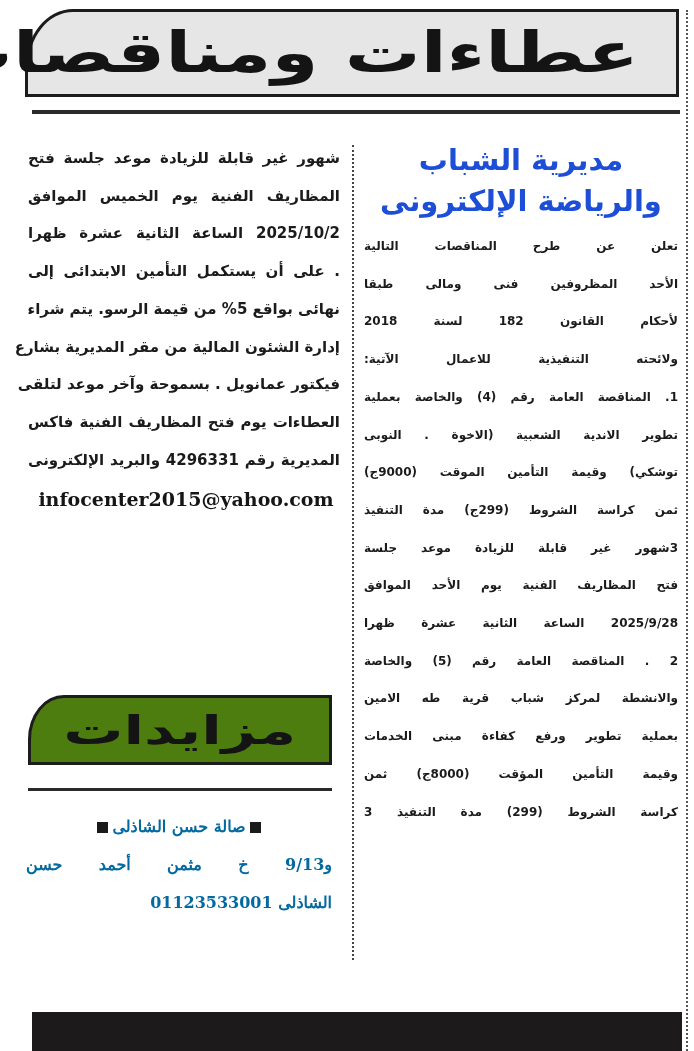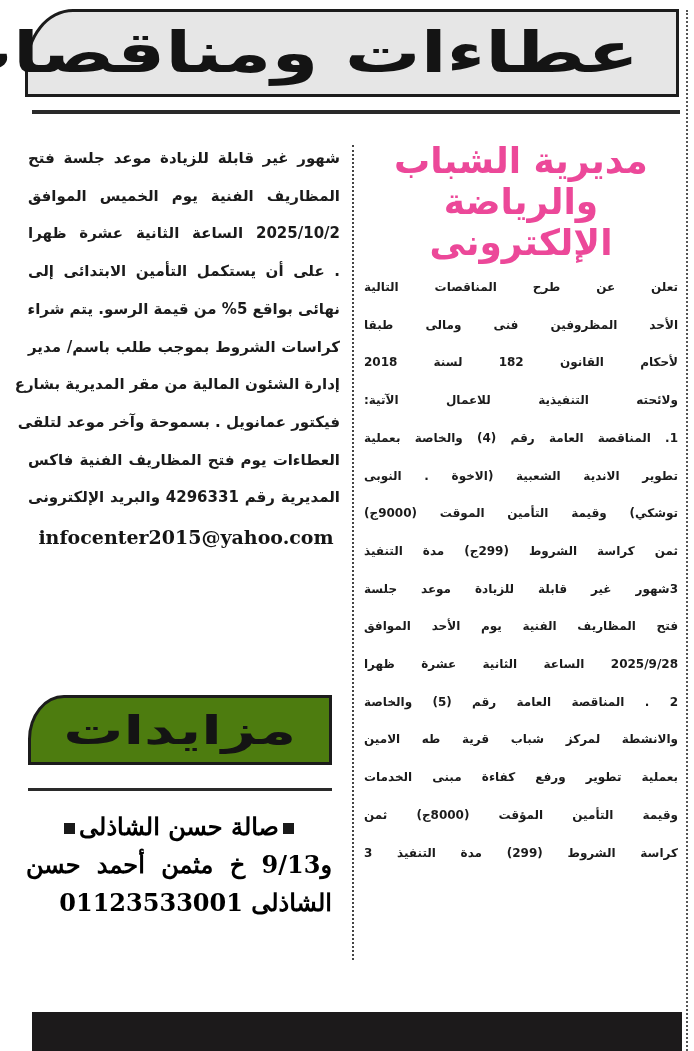--- a/index.html
+++ b/index.html
@@ -31,22 +31,22 @@
       position: absolute; left: 352px; top: 145px; width: 0; height: 815px;
       border-left: 2px dotted #444;
     }
     .col {
       position: absolute; direction: rtl; text-align: justify;
       font-family: "DejaVu Sans", sans-serif;
     }
     .col-right { left: 364px; top: 140px; width: 314px; }
     .col-left { left: 28px; top: 140px; width: 312px; }
     .org-title {
-      text-align: center; font-size: 36px; font-weight: bold; line-height: 41px;
-      margin: 0 0 6px 0; color: #ec4899;
+      text-align: center; font-size: 29px; font-weight: bold; line-height: 41px;
+      margin: 0 0 6px 0; color: #1d4ed8;
     }
     .body-line {
       font-size: 12px; font-weight: bold; line-height: 37.7px;
       white-space: nowrap; text-align-last: justify; display: block;
       color: #1b1b1b;
     }
     .right-lines { margin-top: 0; }
     .left-lines .body-line { font-size: 15px; }
     .email {
       direction: ltr; text-align: center; font-family: "DejaVu Serif", serif;
@@ -61,22 +61,22 @@
     }
     .auction-title {
       font-weight: bold; font-size: 40px; direction: rtl; color: #141414;
       transform: scaleX(1.5); line-height: 1;
     }
     .auction-rule {
       position: absolute; left: 28px; top: 788px; width: 304px; height: 3px; background: #2a2a2a;
     }
     .auction-text {
       position: absolute; left: 26px; top: 808px; width: 306px; direction: rtl;
-      font-family: "DejaVu Serif", serif; font-size: 24px; font-weight: bold;
-      line-height: 38px; color: #000000;
+      font-family: "DejaVu Serif", serif; font-size: 16px; font-weight: bold;
+      line-height: 38px; color: #0369a1;
     }
     .auction-text .aline { display: block; white-space: nowrap; }
     .auction-text .aline.center { text-align: center; }
     .auction-text .aline.just { text-align: justify; text-align-last: justify; }
     .auction-text .aline.start { text-align: right; }
     .sq { display: inline-block; width: 11px; height: 11px; background: #1a1a1a; vertical-align: middle; margin: 0 4px; }
     .bottom-bar {
       position: absolute; left: 32px; top: 1012px; width: 650px; height: 39px; background: #1c1a1b;
     }
   </style>
@@ -116,21 +116,20 @@
     <span class="body-line">كراسة الشروط (299) مدة التنفيذ 3</span>
   </div>
 </div>
 
 <div class="col col-left left-lines">
   <span class="body-line">شهور غير قابلة للزيادة موعد جلسة فتح</span>
   <span class="body-line">المظاريف الفنية يوم الخميس الموافق</span>
   <span class="body-line">2025/10/2 الساعة الثانية عشرة ظهرا</span>
   <span class="body-line">. على أن يستكمل التأمين الابتدائى إلى</span>
   <span class="body-line">نهائى بواقع 5% من قيمة الرسو. يتم شراء</span>
-  <span class="body-line">كراسات الشروط بموجب طلب باسم/ مدير</span>
   <span class="body-line">إدارة الشئون المالية من مقر المديرية بشارع</span>
   <span class="body-line">فيكتور عمانويل . بسموحة وآخر موعد لتلقى</span>
   <span class="body-line">العطاءات يوم فتح المظاريف الفنية فاكس</span>
   <span class="body-line">المديرية رقم 4296331 والبريد الإلكترونى</span>
   <span class="email">infocenter2015@yahoo.com</span>
 </div>
 
 <div class="auction-box">
   <span class="auction-title">مزايدات</span>
 </div>

